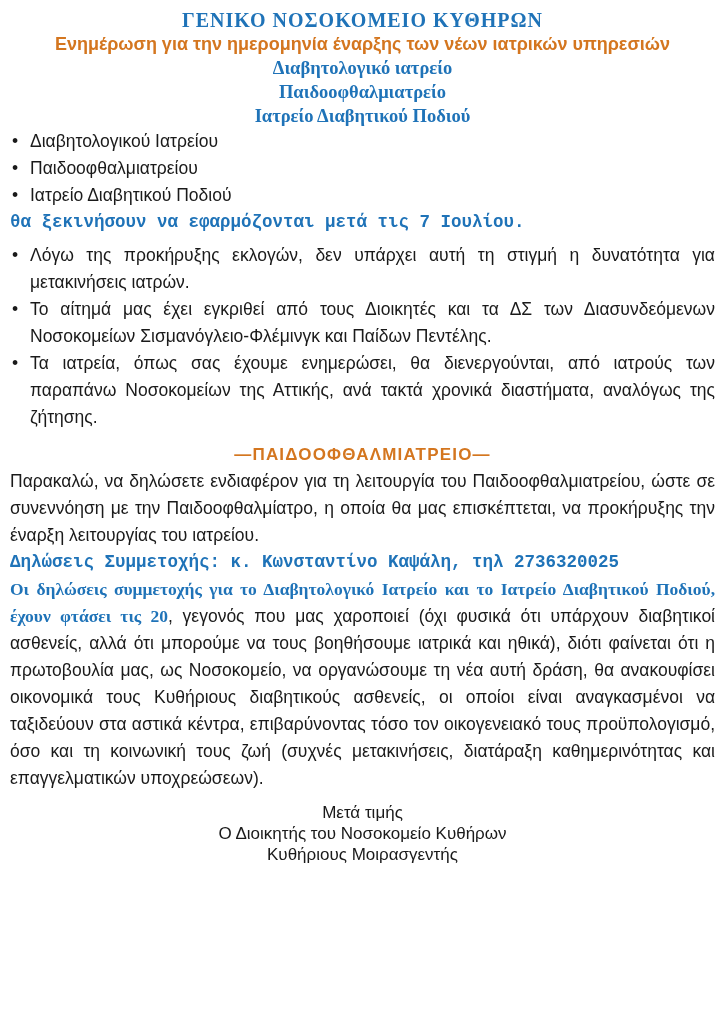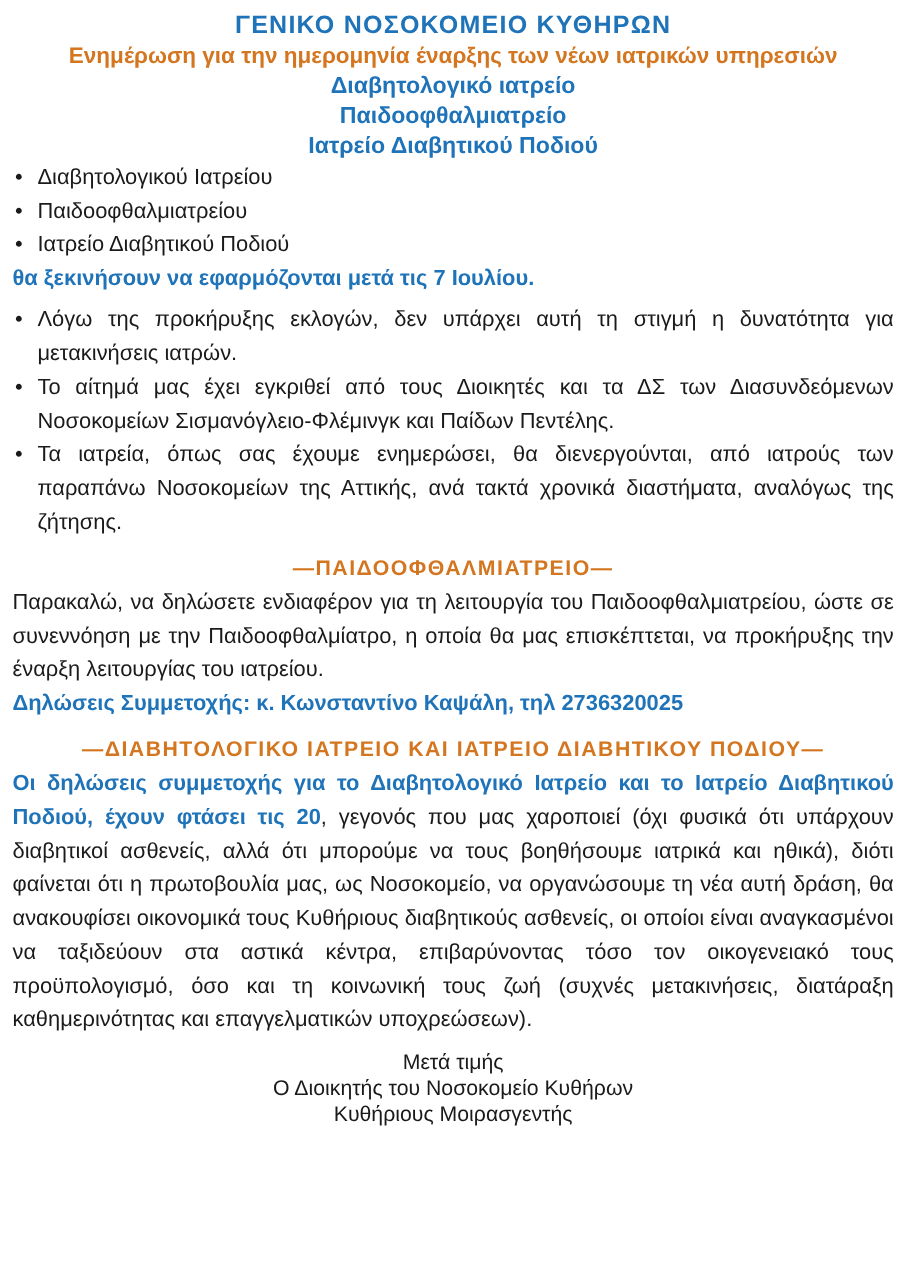--- a/index.html
+++ b/index.html
@@ -5,38 +5,38 @@
   html, body { margin: 0; padding: 0; background: #ffffff; }
   body {
     width: 725px; height: 1024px; overflow: hidden;
     font-family: "Liberation Sans", sans-serif;
     color: #1a1a1a;
     font-size: 17.5px;
   }
   .page { padding: 6px 10px 0 10px; box-sizing: border-box; }
   .center { text-align: center; }
   .hdr { font-weight: bold; line-height: 24px; }
-  .blue { color: #1f73b8; }
+  .blue { color: #1f73b8; font-family: Liberation Serif, serif; }
   .orange { color: #d4761f; }
   .hdr-title { font-size: 20px; letter-spacing: 1px; margin-top: 2px; }
   .hdr-sub { font-size: 18px; }
   .hdr-line { font-size: 18.5px; }
   p { margin: 0; }
   .para { line-height: 27px; text-align: justify; font-size: 17.5px; }
   .intro { margin-top: 22px; }
   ul { list-style: none; margin: 0; padding: 0; }
   ul.svc li, ul.notes li {
     position: relative; padding-left: 20px; line-height: 27px; font-size: 17.5px;
   }
   ul.svc li::before, ul.notes li::before {
     content: "\2022"; position: absolute; left: 2px; top: 0;
   }
   ul.notes { margin-top: 6px; }
   ul.notes li { text-align: justify; }
-  .strong-blue { font-weight: bold; color: #1f73b8; line-height: 27px; font-size: 17.5px; }
+  .strong-blue { font-weight: bold; color: #1f73b8; line-height: 27px; font-size: 17.5px; font-family: Liberation Mono, monospace; }
   .section-head {
     text-align: center; font-weight: bold; color: #d4761f; letter-spacing: 1.2px;
     font-size: 17px; line-height: 27px; margin-top: 10px;
   }
   .sign { text-align: center; line-height: 21px; font-size: 17px; margin-top: 10px; }
 </style>
 </head>
 <body>
 
 <div class="page">
@@ -59,21 +59,20 @@
   <ul class="notes">
     <li>Λόγω της προκήρυξης εκλογών, δεν υπάρχει αυτή τη στιγμή η δυνατότητα για μετακινήσεις ιατρών.</li>
     <li>Το αίτημά μας έχει εγκριθεί από τους Διοικητές και τα ΔΣ των Διασυνδεόμενων Νοσοκομείων Σισμανόγλειο-Φλέμινγκ και Παίδων Πεντέλης.</li>
     <li>Τα ιατρεία, όπως σας έχουμε ενημερώσει, θα διενεργούνται, από ιατρούς των παραπάνω Νοσοκομείων της Αττικής, ανά τακτά χρονικά διαστήματα, αναλόγως της ζήτησης.</li>
   </ul>
 
   <div class="section-head">—ΠΑΙΔΟΟΦΘΑΛΜΙΑΤΡΕΙΟ—</div>
   <p class="para">Παρακαλώ, να δηλώσετε ενδιαφέρον για τη λειτουργία του Παιδοοφθαλμιατρείου, ώστε σε συνεννόηση με την Παιδοοφθαλμίατρο, η οποία θα μας επισκέπτεται, να προκήρυξης την έναρξη λειτουργίας του ιατρείου.</p>
   <p class="strong-blue">Δηλώσεις Συμμετοχής: κ. Κωνσταντίνο Καψάλη, τηλ 2736320025</p>
 
-  <div class="section-head">—ΔΙΑΒΗΤΟΛΟΓΙΚΟ ΙΑΤΡΕΙΟ  ΚΑΙ ΙΑΤΡΕΙΟ ΔΙΑΒΗΤΙΚΟΥ ΠΟΔΙΟΥ—</div>
   <p class="para"><span class="blue" style="font-weight:bold">Οι δηλώσεις συμμετοχής για το Διαβητολογικό Ιατρείο και το Ιατρείο Διαβητικού Ποδιού, έχουν φτάσει τις 20</span><span>, γεγονός που μας χαροποιεί (όχι φυσικά ότι υπάρχουν διαβητικοί ασθενείς, αλλά ότι μπορούμε να τους βοηθήσουμε ιατρικά και ηθικά), διότι φαίνεται ότι η πρωτοβουλία μας, ως Νοσοκομείο, να οργανώσουμε τη νέα αυτή δράση, θα ανακουφίσει οικονομικά τους Κυθήριους διαβητικούς ασθενείς, οι οποίοι είναι αναγκασμένοι να ταξιδεύουν στα αστικά κέντρα, επιβαρύνοντας τόσο τον οικογενειακό τους προϋπολογισμό, όσο και τη κοινωνική τους ζωή (συχνές μετακινήσεις, διατάραξη καθημερινότητας και επαγγελματικών υποχρεώσεων).</span></p>
 
   <div class="sign">
     <div>Μετά τιμής</div>
     <div>Ο Διοικητής του Νοσοκομείο Κυθήρων</div>
     <div>Κυθήριους Μοιρασγεντής</div>
   </div>
 
 </div>
 

